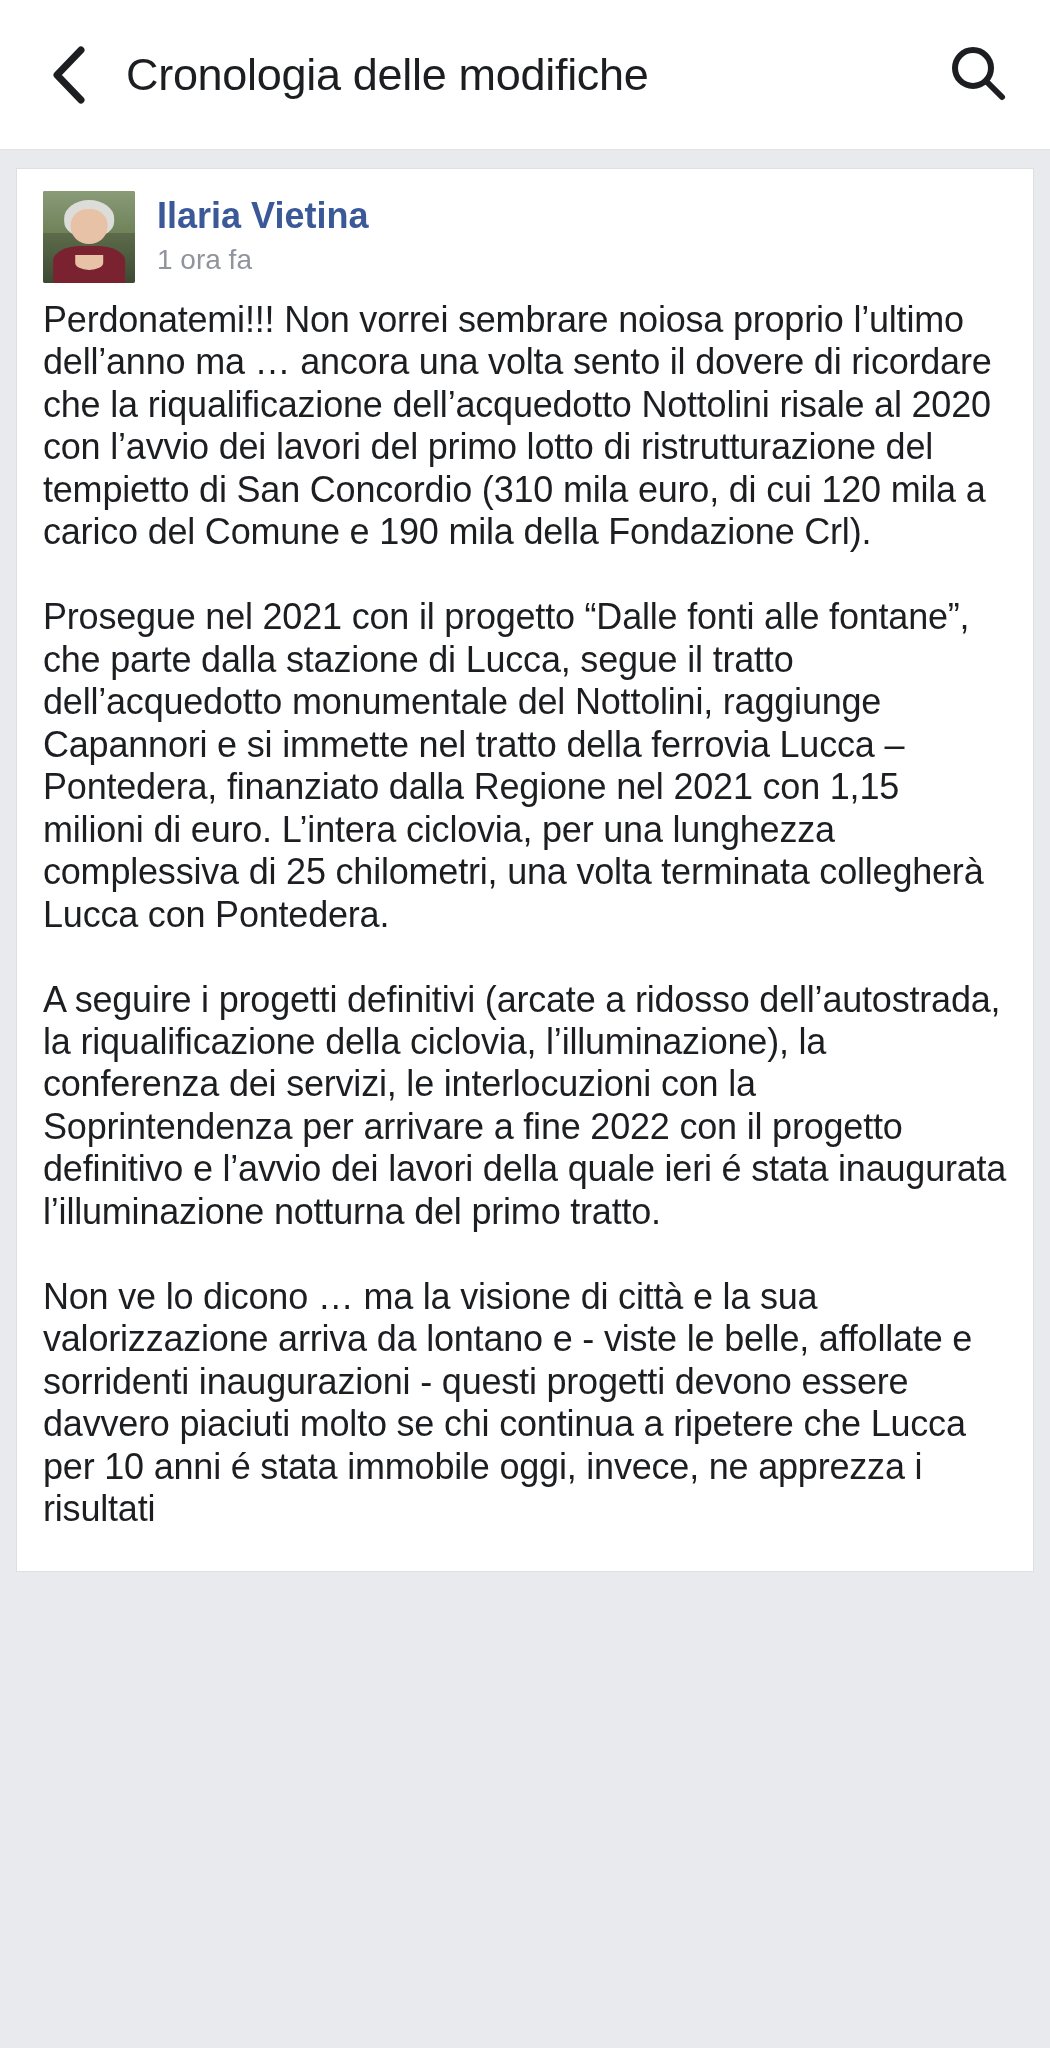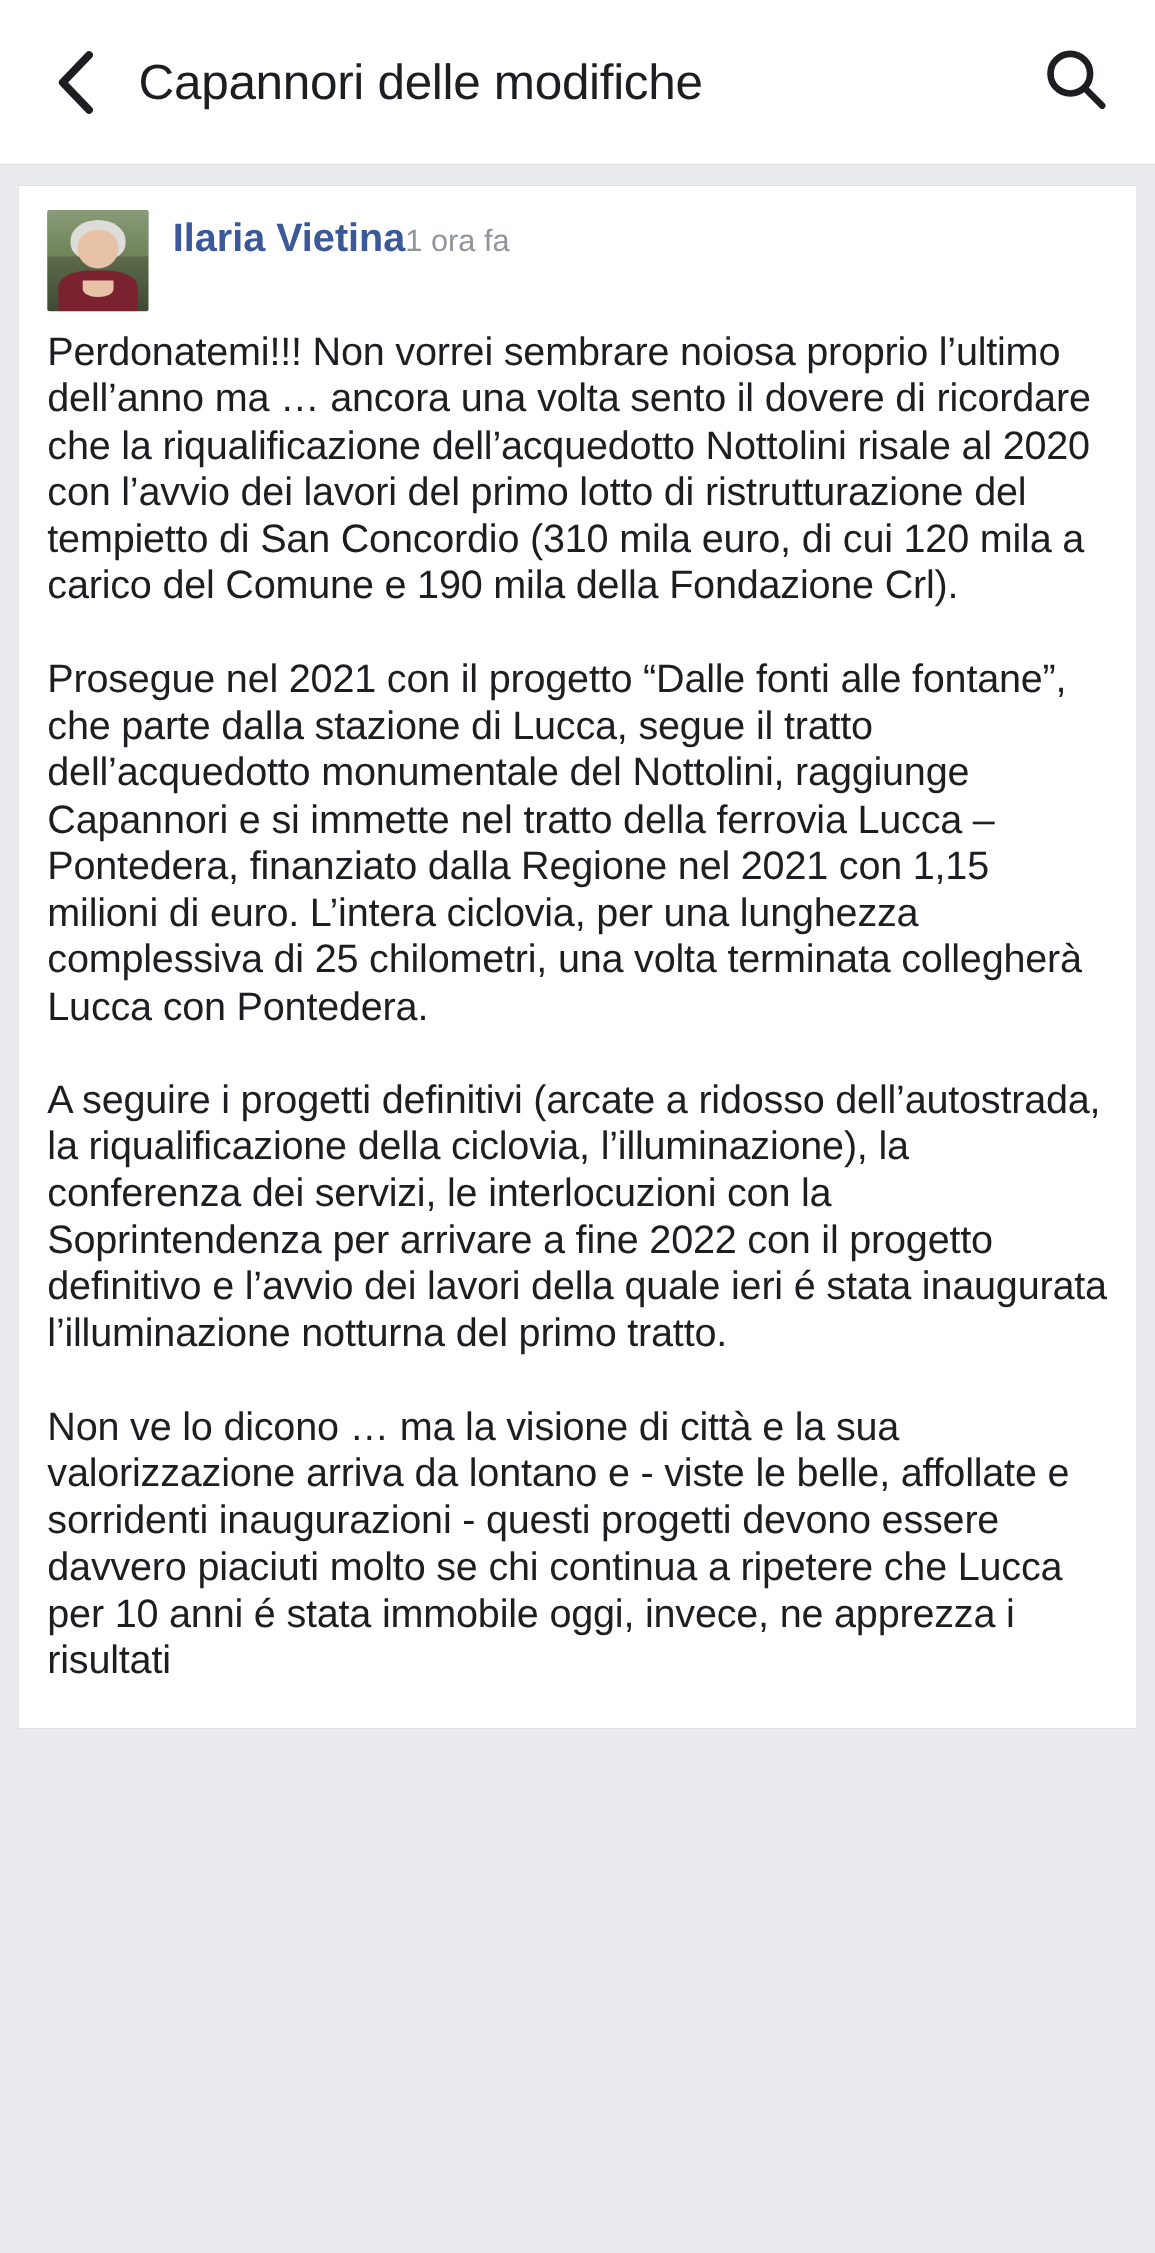--- a/index.html
+++ b/index.html
@@ -119,21 +119,21 @@
     left: 50%; bottom: 14%;
     width: 30%; height: 16%;
     transform: translateX(-50%);
     background: #e8c2a6;
     border-radius: 0 0 50% 50%;
   }
 
   .post-meta {
     margin-left: 22px;
     display: flex;
-    flex-direction: row;
+    flex-direction: column;
     justify-content: center;
     padding-top: 4px;
   }
   .author-name {
     font-size: 36px;
     color: #3b5998;
     font-weight: bold;
     line-height: 1.15;
     cursor: pointer;
   }
@@ -157,21 +157,21 @@
 <body>
 
 <div class="app-header">
   <div class="back-btn">
     <span>
       <svg width="44" height="62" viewBox="0 0 44 62" aria-hidden="true">
         <polyline points="34,6 10,31 34,56" fill="none" stroke="#1c1e21" stroke-width="7" stroke-linecap="round" stroke-linejoin="round"></polyline>
       </svg>
     </span>
   </div>
-  <div class="header-title">Capannori delle modifiche</div>
+  <div class="header-title">Cronologia delle modifiche</div>
   <div class="search-btn">
     <span>
       <svg width="58" height="58" viewBox="0 0 58 58" aria-hidden="true">
         <circle cx="24" cy="24" r="18" fill="none" stroke="#1c1e21" stroke-width="6"></circle>
         <line x1="37" y1="37" x2="53" y2="53" stroke="#1c1e21" stroke-width="6" stroke-linecap="round"></line>
       </svg>
     </span>
   </div>
 </div>
 

